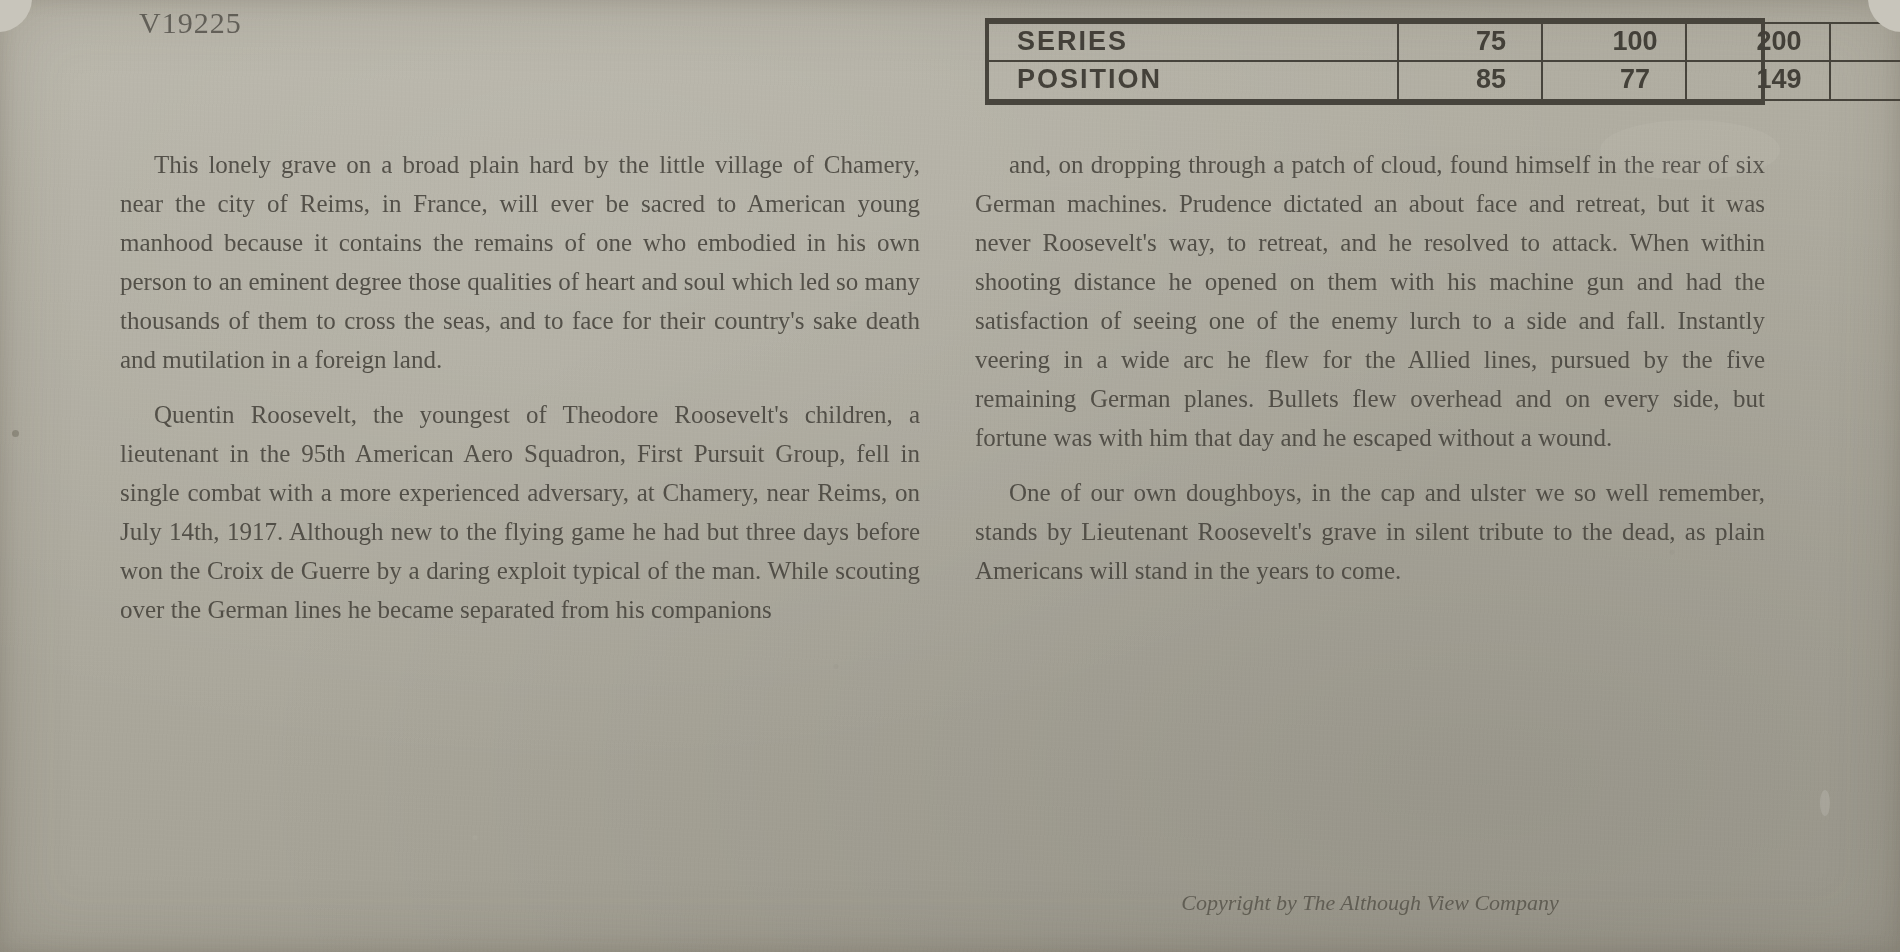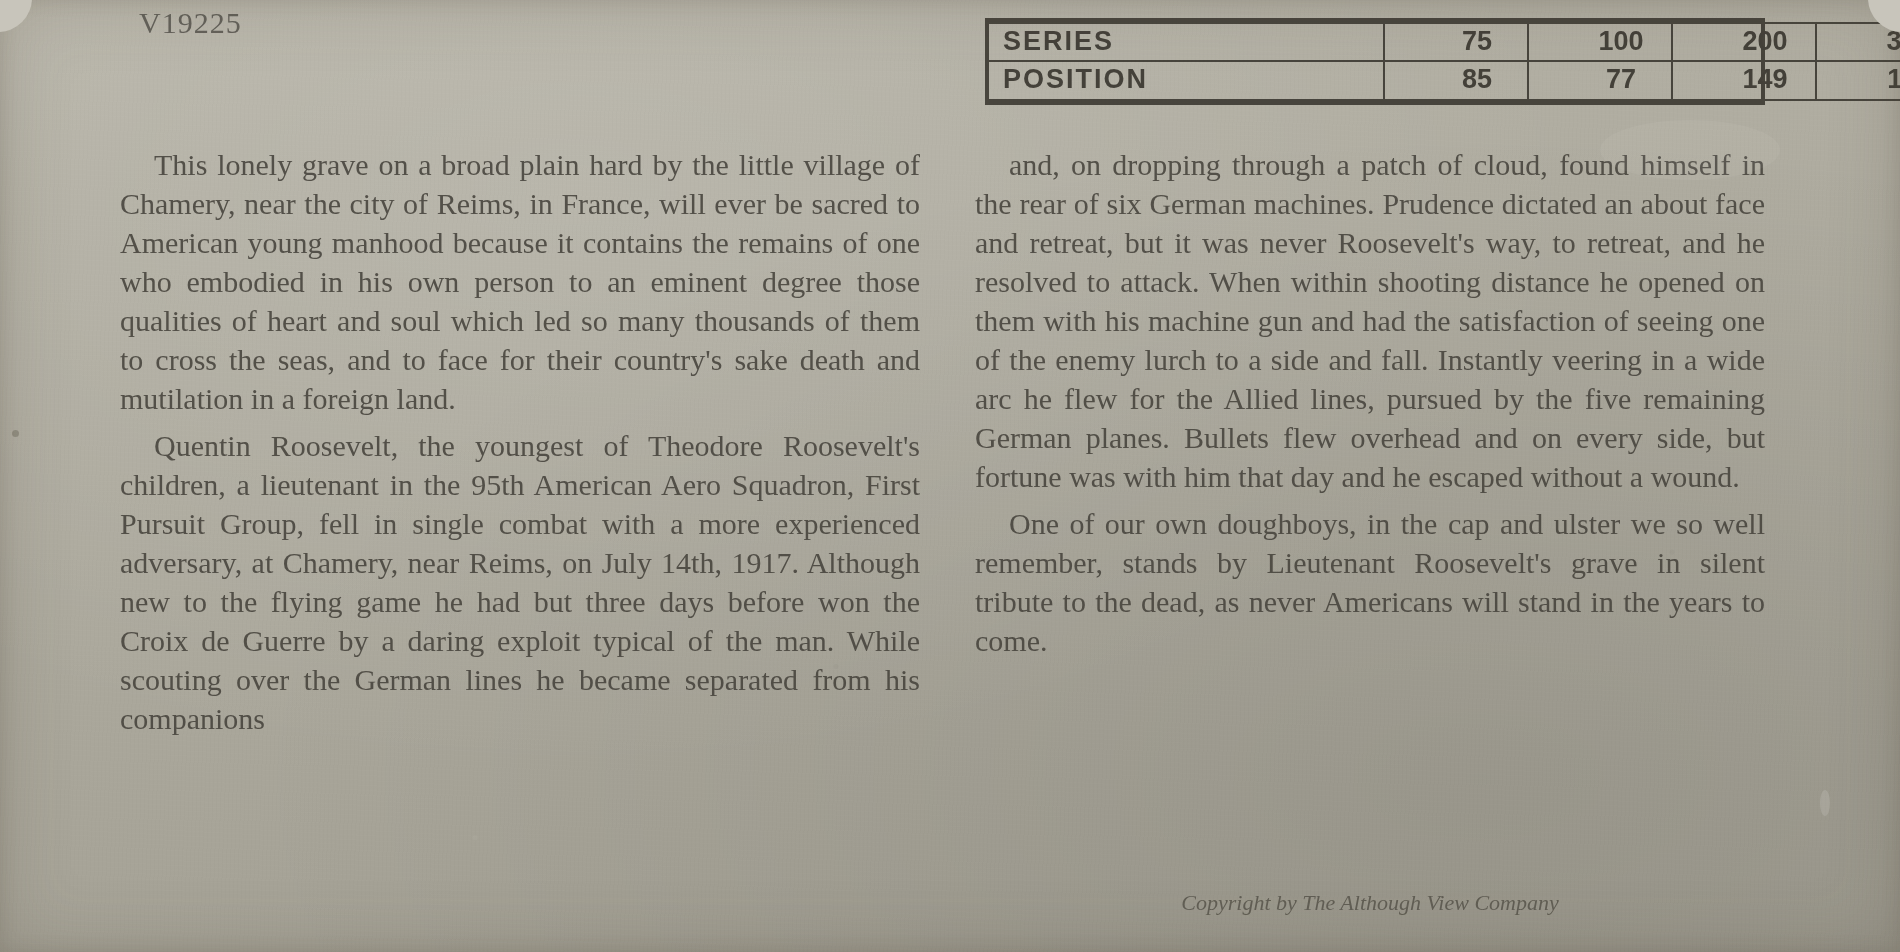--- a/index.html
+++ b/index.html
@@ -95,21 +95,21 @@
     font-weight: bold;
     color: #35322b;
     font-size: 27px;
     padding: 3px 0 5px 0;
     text-align: center;
     line-height: 1.05;
   }
   #series-table td.rowhead {
     width: 380px;
     text-align: left;
-    padding-left: 14px;
+    padding-left: 28px;
     letter-spacing: 2px;
     border-left: none;
   }
   #series-table td.num { width: 100px; padding-left: 42px; }
 
   
   #title-block {
     position: absolute;
     left: 120px;
     top: 58px;
@@ -124,27 +124,27 @@
     letter-spacing: 1.2px;
     line-height: 1.15;
     opacity: .9;
   }
 
   
   .col {
     position: absolute;
     color: #46433c;
     font-family: "Liberation Serif", serif;
-    font-size: 30px;
+    font-size: 25px;
     line-height: 39px;
     text-align: justify;
     opacity: .88;
   }
   .col p { margin: 0; text-indent: 34px; }
-  .col p + p { margin-top: 8px; }
+  .col p + p { margin-top: 16px; }
 
   #col-left  { left: 120px; top: 145px; width: 800px; }
   #col-right { left: 975px; top: 145px; width: 790px; }
 
   
   .col p { text-align: justify; text-justify: inter-word; }
 
   
   #copyright {
     position: absolute;
@@ -193,21 +193,21 @@
   </div>
 
 
   <div id="col-left" class="col">
     <p>This lonely grave on a broad plain hard by the little village of Chamery, near the city of Reims, in France, will ever be sacred to American young manhood because it contains the remains of one who embodied in his own person to an eminent degree those qualities of heart and soul which led so many thousands of them to cross the seas, and to face for their country's sake death and mutilation in a foreign land.</p>
     <p>Quentin Roosevelt, the youngest of Theodore Roosevelt's children, a lieutenant in the 95th American Aero Squadron, First Pursuit Group, fell in single combat with a more experienced adversary, at Chamery, near Reims, on July 14th, 1917. Although new to the flying game he had but three days before won the Croix de Guerre by a daring exploit typical of the man. While scouting over the German lines he became separated from his companions</p>
   </div>
 
   <div id="col-right" class="col">
     <p>and, on dropping through a patch of cloud, found himself in the rear of six German machines. Prudence dictated an about face and retreat, but it was never Roosevelt's way, to retreat, and he resolved to attack. When within shooting distance he opened on them with his machine gun and had the satisfaction of seeing one of the enemy lurch to a side and fall. Instantly veering in a wide arc he flew for the Allied lines, pursued by the five remaining German planes. Bullets flew overhead and on every side, but fortune was with him that day and he escaped without a wound.</p>
-    <p>One of our own doughboys, in the cap and ulster we so well remember, stands by Lieutenant Roosevelt's grave in silent tribute to the dead, as never Americans will stand in the years to come.</p>
+    <p>One of our own doughboys, in the cap and ulster we so well remember, stands by Lieutenant Roosevelt's grave in silent tribute to the dead, as plain Americans will stand in the years to come.</p>
   </div>
 
   <div id="copyright">Copyright by The Although View Company</div>
 
   <div class="blemish" style="left:12px; top:430px; width:7px; height:7px; background:rgba(90,85,70,.35);"></div>
   <div class="blemish" style="left:1820px; top:790px; width:10px; height:26px; background:rgba(255,255,255,.12);"></div>
   <div class="blemish" style="left:1600px; top:120px; width:180px; height:60px; background:rgba(255,255,255,.05);"></div>
 
   <div id="vignette"></div>
   <div id="corner-tl"></div>

